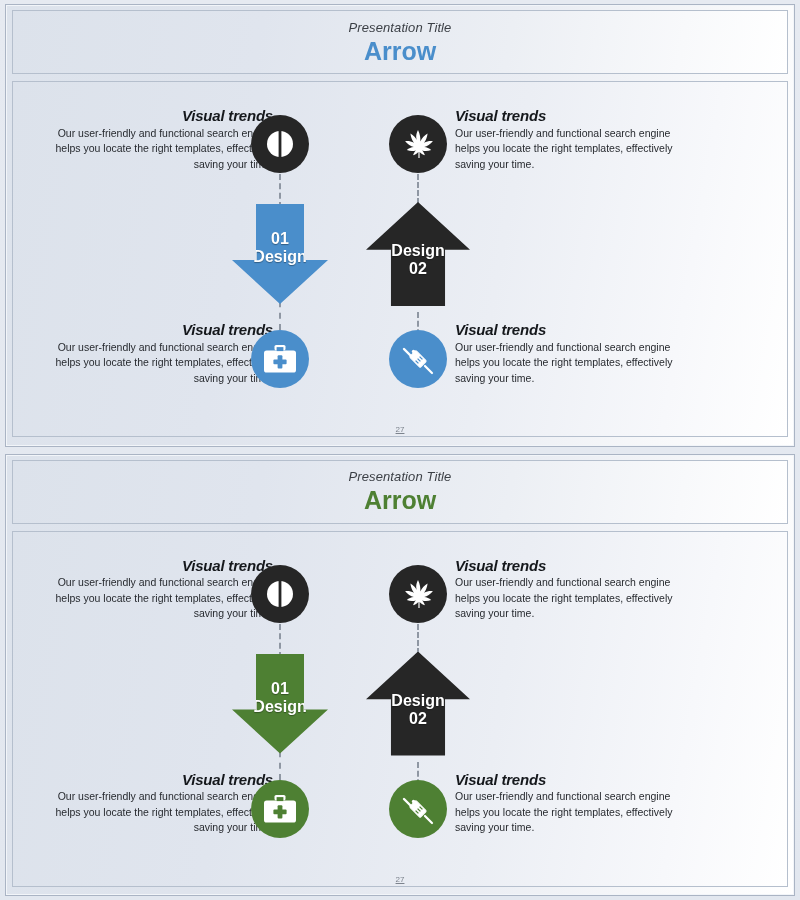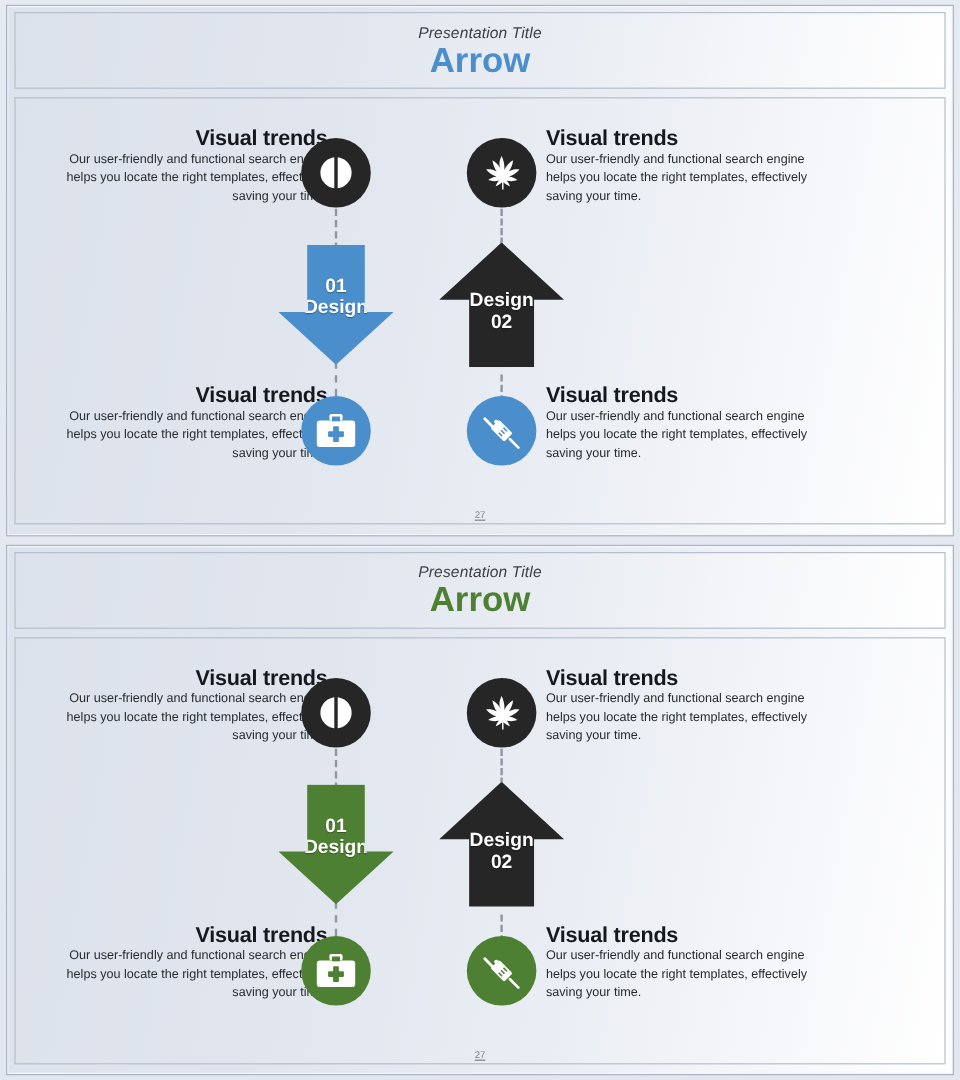--- a/index.html
+++ b/index.html
@@ -47,21 +47,21 @@
     background: linear-gradient(100deg, #dce2eb 0%, #e0e5ee 32%, #eceff4 64%, #f8f9fb 86%, #ffffff 100%);
   }
   .pres-title {
     font-size: 13px;
     color: #3b3f45;
     letter-spacing: .1px;
     line-height: 16px;
     font-style: italic;
   }
   .arrow-title {
-    font-size: 29px;
+    font-size: 25px;
     font-weight: bold;
     line-height: 28px;
     margin-top: 1px;
   }
 
   
   .slide-body {
     position: relative;
     margin: 7px 6px 0 6px;
     border: 1px solid #b5bfcd;
@@ -84,22 +84,23 @@
   .txt {
     position: absolute;
     width: 232px;
     font-size: 10.5px;
     line-height: 15.5px;
     color: #272a2f;
   }
   .txt.left  { text-align: right; }
   .txt.right { text-align: left; }
   .txt .head {
-    font-size: 18px;
+    font-size: 15px;
     font-weight: bold;
+    font-style: italic;
     color: #15181c;
     letter-spacing: -.2px;
     margin-bottom: 2px;
     display: block;
   }
   .txt .body { display: block; }
 
   
   .circ {
     position: absolute;

